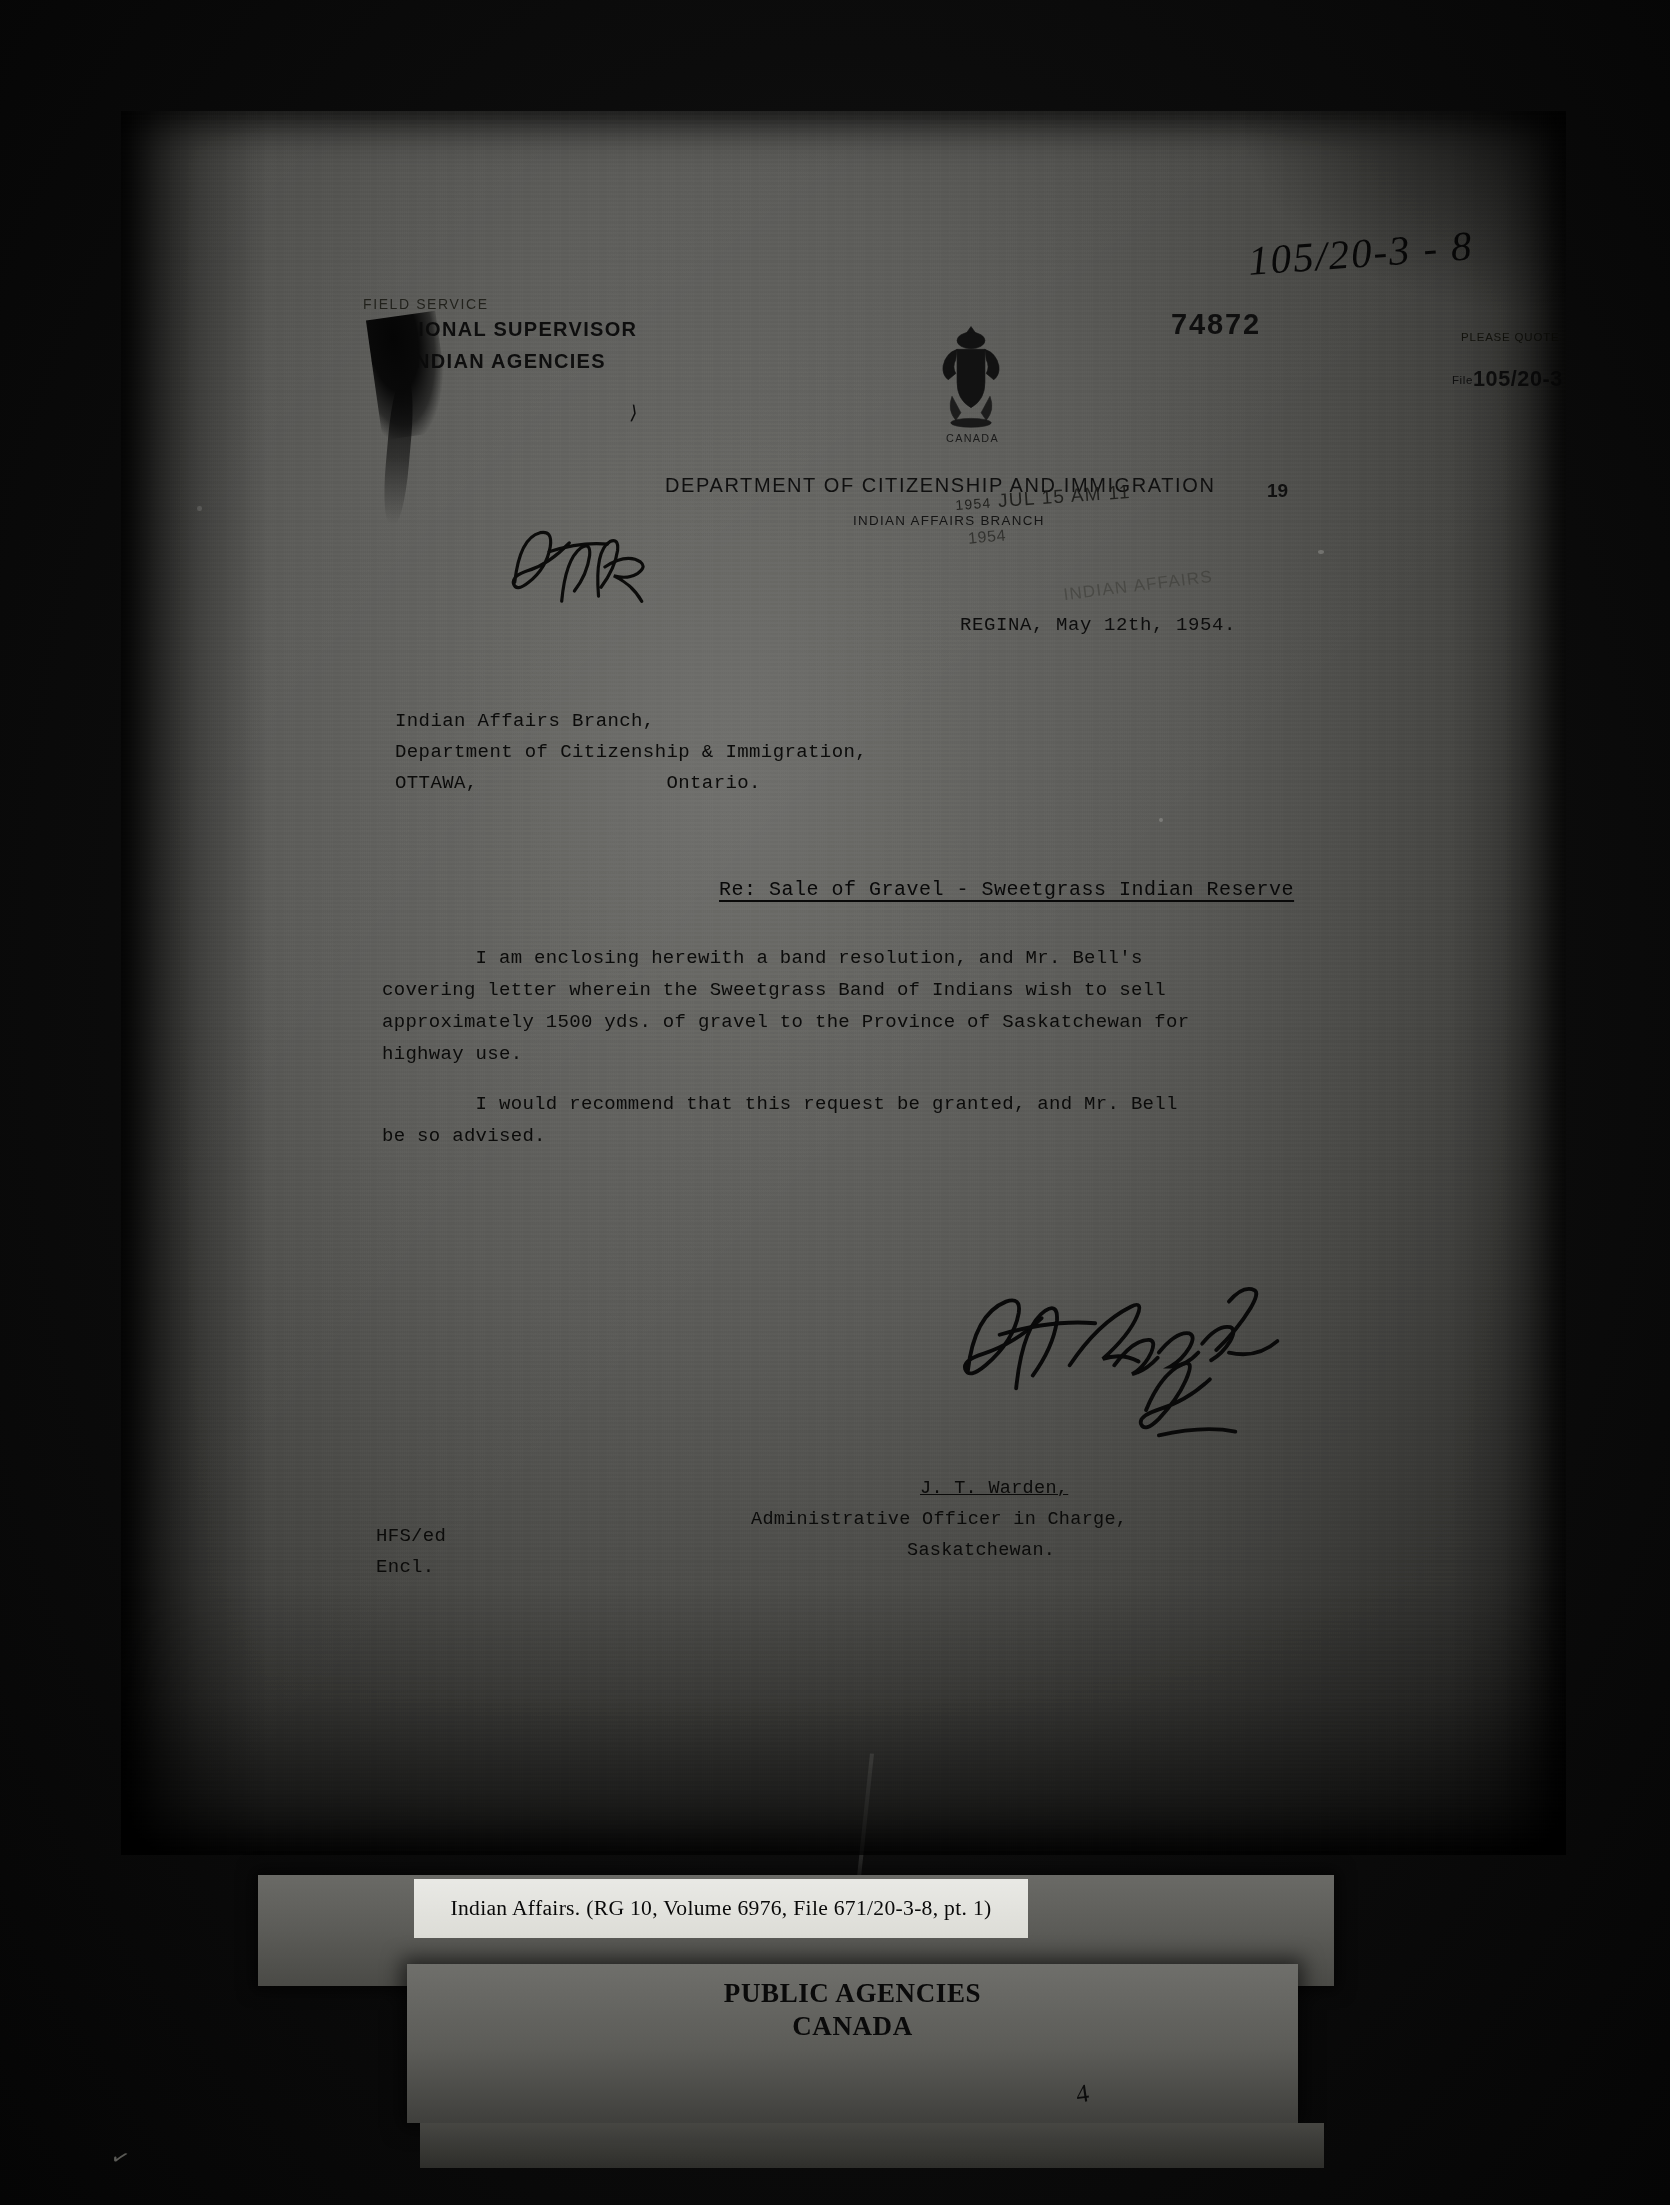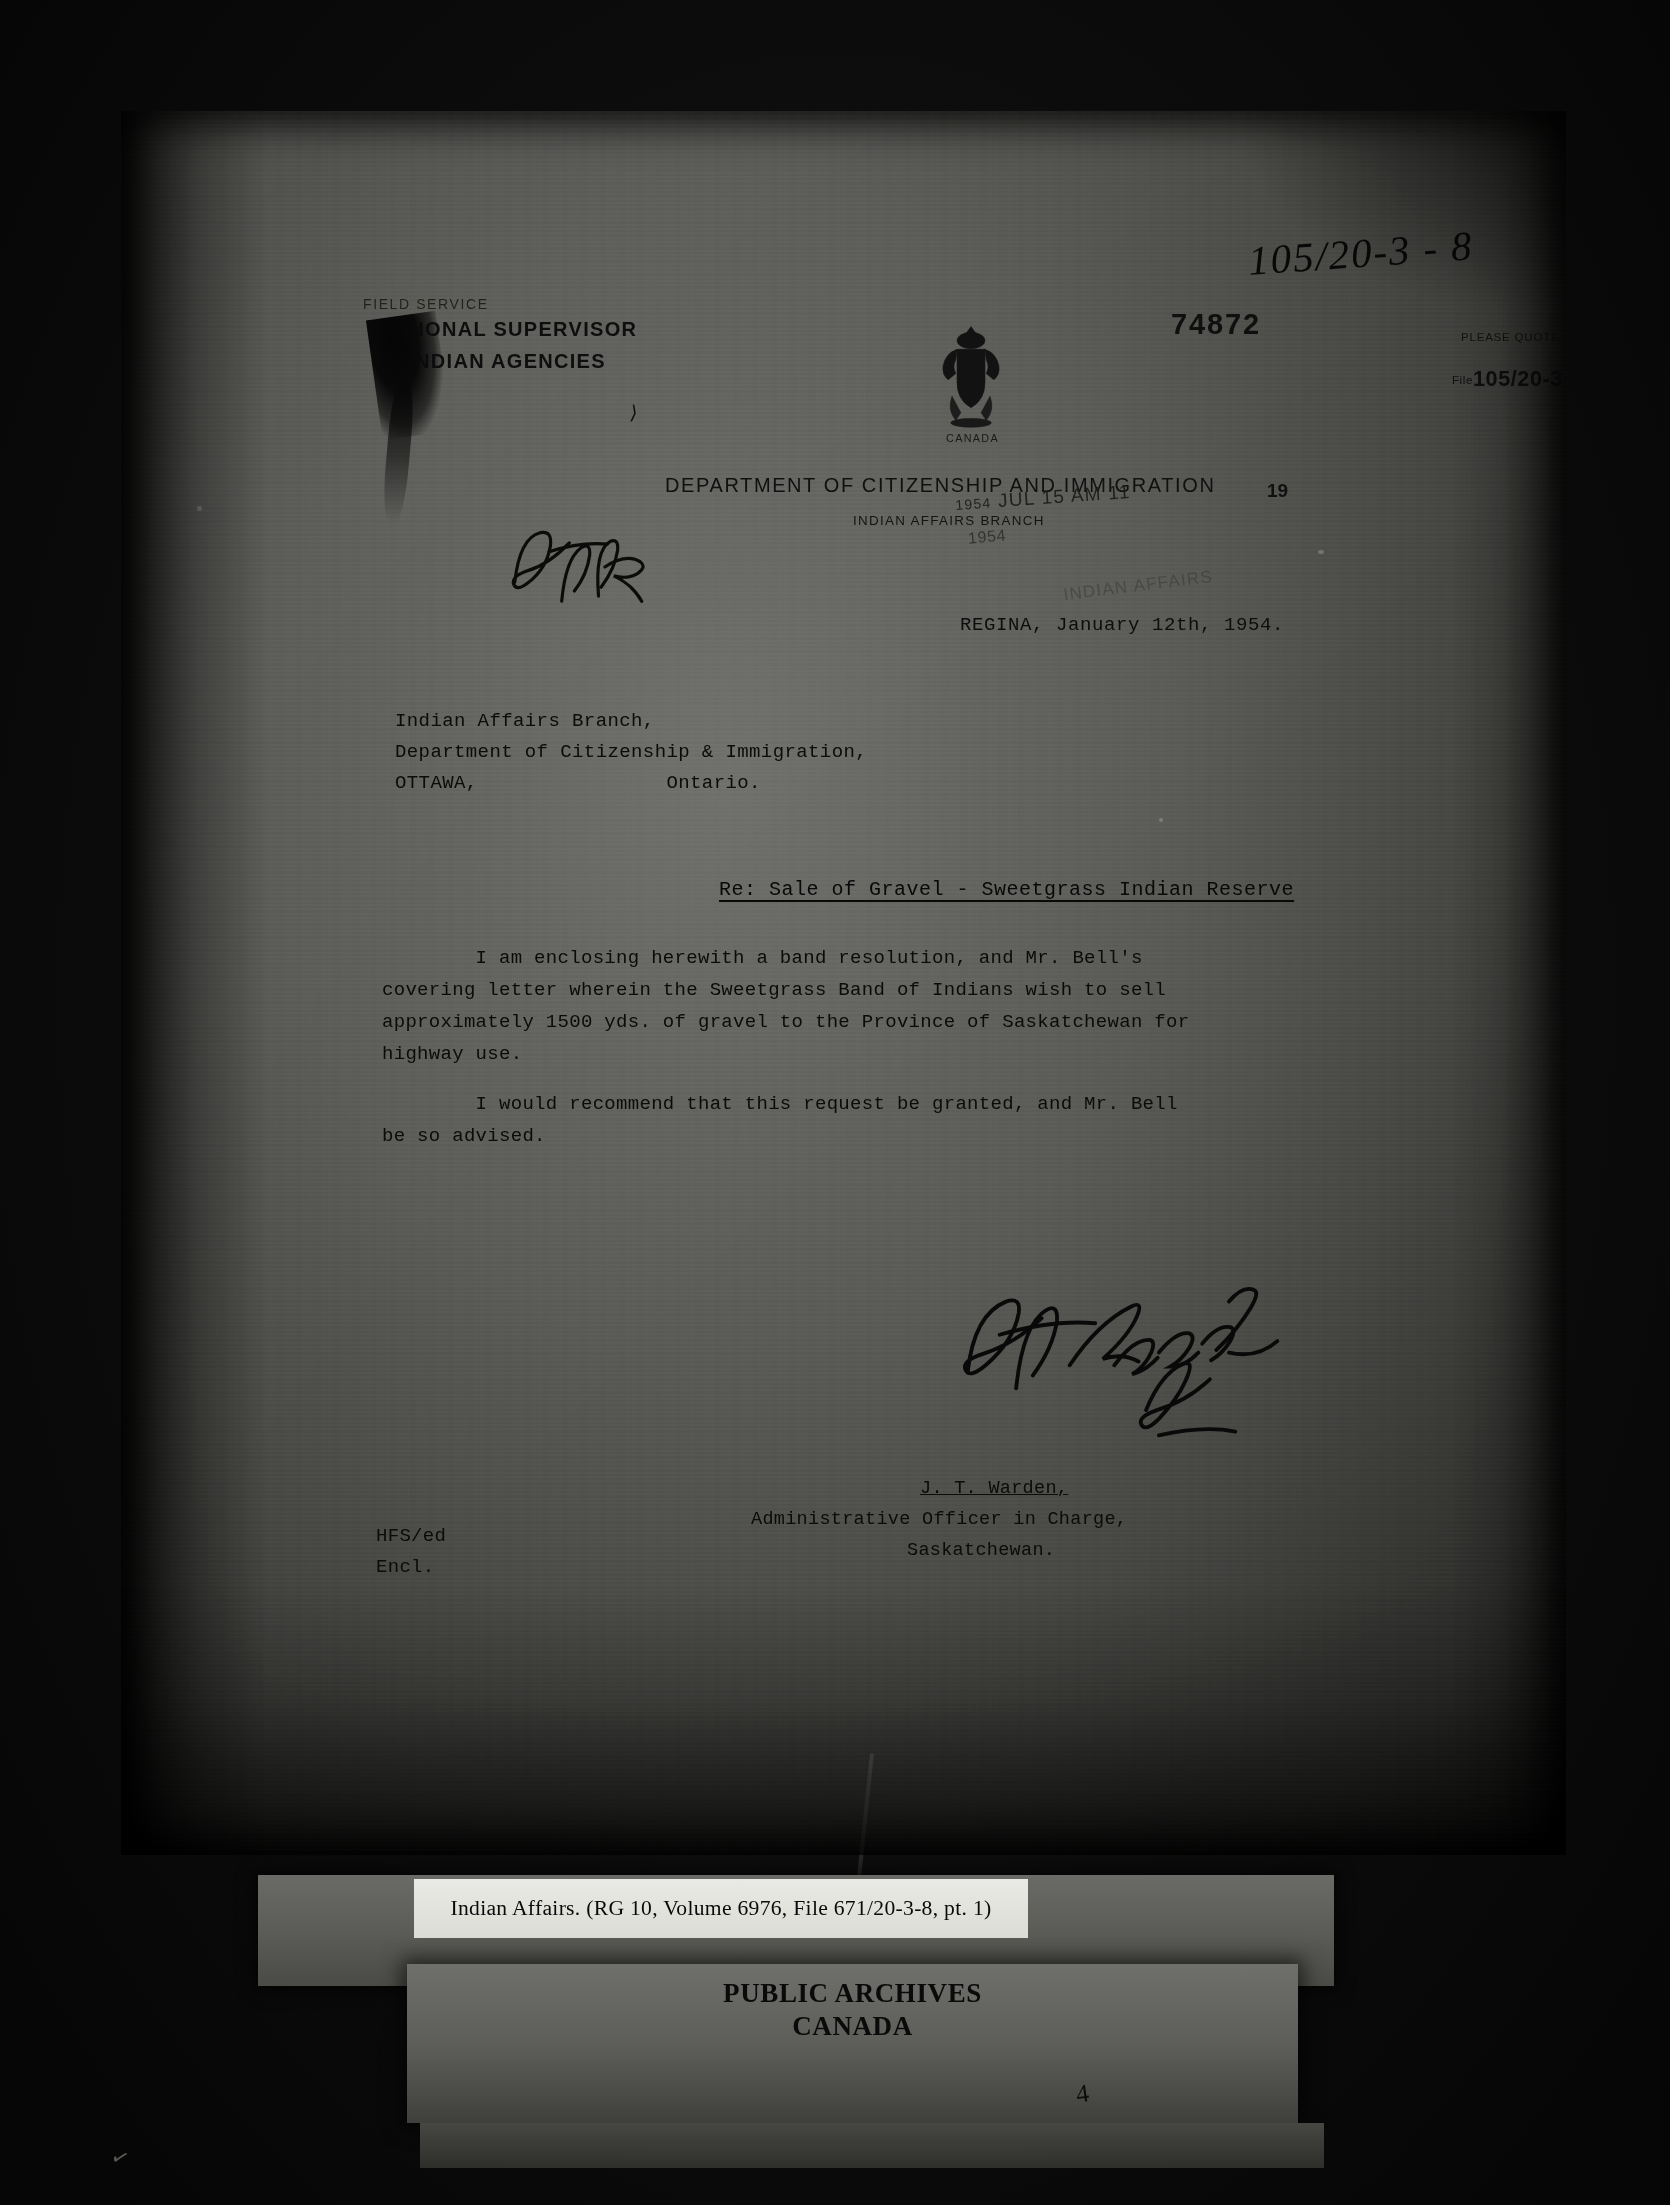--- a/index.html
+++ b/index.html
@@ -512,21 +512,21 @@
       <g fill="none" stroke="#0d0d0c" stroke-width="5" stroke-linecap="round">
         <path d="M18 120 q8 -70 40 -78 q20 -4 16 22 q-6 34 -34 56 q-20 16 -24 2 q-2 -12 22 -20 q34 -10 66 -44"></path>
         <path d="M92 150 q6 -66 30 -84 q16 -10 14 12 q-4 30 -24 56"></path>
         <path d="M72 72 q50 -16 92 -12"></path>
         <path d="M150 142 q-6 -72 18 -86 q14 -6 12 14 q-4 28 -26 58"></path>
         <path d="M160 96 q34 -22 56 -8 q10 8 -4 18 q-16 10 -38 4 q30 14 44 40"></path>
       </g>
     </svg>
   </div>
 
-  <div class="place-date">REGINA, January 12th, 1954.</div>
+  <div class="place-date">REGINA, May 12th, 1954.</div>
 
   <div class="addr">Indian Affairs Branch,
 Department of Citizenship &amp; Immigration,
 OTTAWA,                Ontario.</div>
 
   <div class="re-line">Re:  Sale of Gravel - Sweetgrass Indian Reserve</div>
 
   <div class="para para1">        I am enclosing herewith a band resolution, and Mr. Bell's
 covering letter wherein the Sweetgrass Band of Indians wish to sell
 approximately 1500 yds. of gravel to the Province of Saskatchewan for
@@ -569,20 +569,20 @@
 </div>
 
 <div class="label-strip">
   <div class="label-strip-inner">
     <span>Indian Affairs. (RG 10, Volume 6976, File 671/20-3-8, pt. 1)</span>
   </div>
 </div>
 
 <div class="archives-block">
   <div class="archives-text">
-    <div>PUBLIC ARCHIVES</div>
+    <div>PUBLIC AGENCIES</div>
     <div>CANADA</div>
   </div>
 </div>
 <div class="archives-hand">4</div>
 <div class="strip-bottom"></div>
 <div class="tick-mark">✓</div>
 
 
 </body></html>

